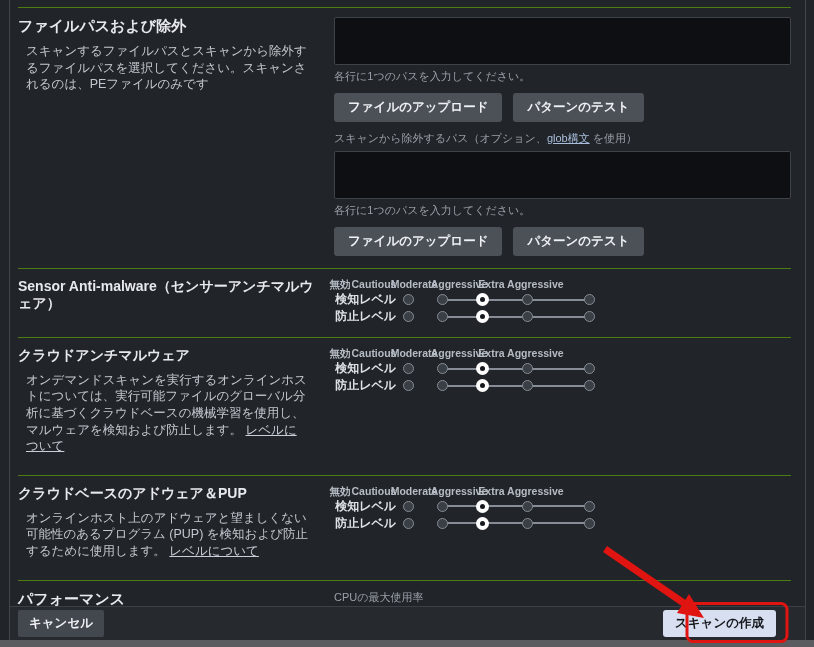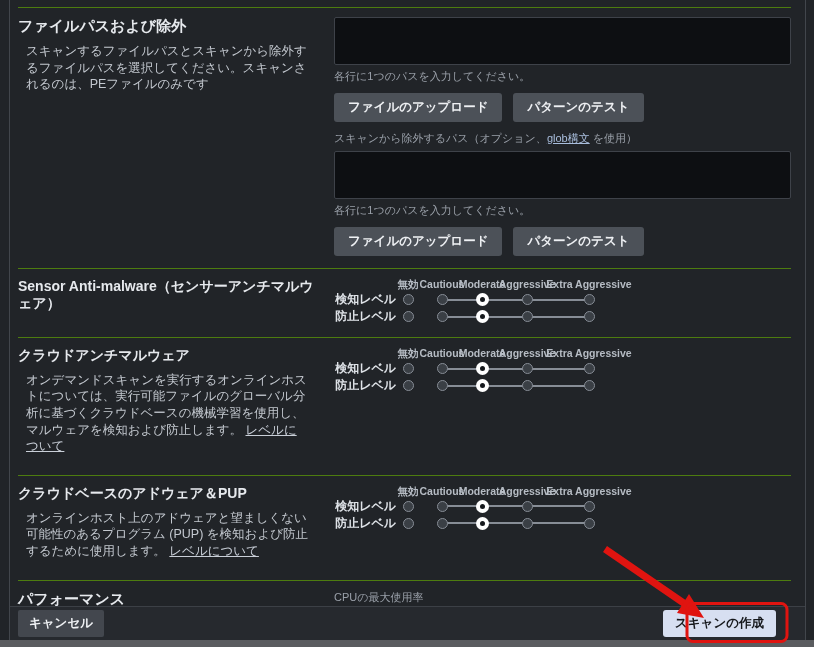--- a/index.html
+++ b/index.html
@@ -24,21 +24,21 @@
   .field-label{display:block;font-size:11px;color:#9aa0a9;margin:3px 0 5px;}
   .path-box{display:block;width:100%;height:48px;box-sizing:border-box;background:#0d0f12;
     border:1px solid #3e4249;border-radius:2px;resize:none;color:#dfe3e8;
     font:12px "DejaVu Sans Mono", monospace;padding:4px 6px;}
   .hint{font-size:11px;color:#9aa0a9;margin:4px 0 9px;}
   .btn-row{display:flex;gap:11px;margin:0 0 7px;}
   .sec-btn{background:#4c5158;color:#eef0f3;border:none;border-radius:3px;font-weight:bold;
     font-size:12.5px;padding:6px 14px;font-family:inherit;cursor:pointer;white-space:nowrap;}
 
   .slider-widget{position:relative;margin-top:0;}
-  .s-header{position:relative;height:13px;margin-left:68px;width:212px;}
+  .s-header{position:relative;height:13px;width:212px;}
   .s-hlabel{position:absolute;top:0;transform:translateX(-50%);font-size:10.5px;font-weight:bold;
     color:#b6bcc4;white-space:nowrap;}
   .s-row{display:flex;align-items:center;height:17px;}
   .s-row-label{width:62px;flex:none;text-align:right;padding-right:6px;font-weight:bold;
     font-size:12px;color:#dfe3e8;white-space:nowrap;}
   .s-stops{position:relative;width:212px;height:17px;}
   .s-track{position:absolute;top:50%;margin-top:-1px;height:2px;background:#878d96;}
   .s-dot{position:absolute;top:50%;width:11px;height:11px;margin:-5.5px 0 0 -5.5px;border-radius:50%;
     background:#3a3f45;border:1.5px solid #878d96;box-sizing:border-box;cursor:pointer;}
   .s-dot.sel{width:13px;height:13px;margin:-6.5px 0 0 -6.5px;background:#ffffff;border:none;}

